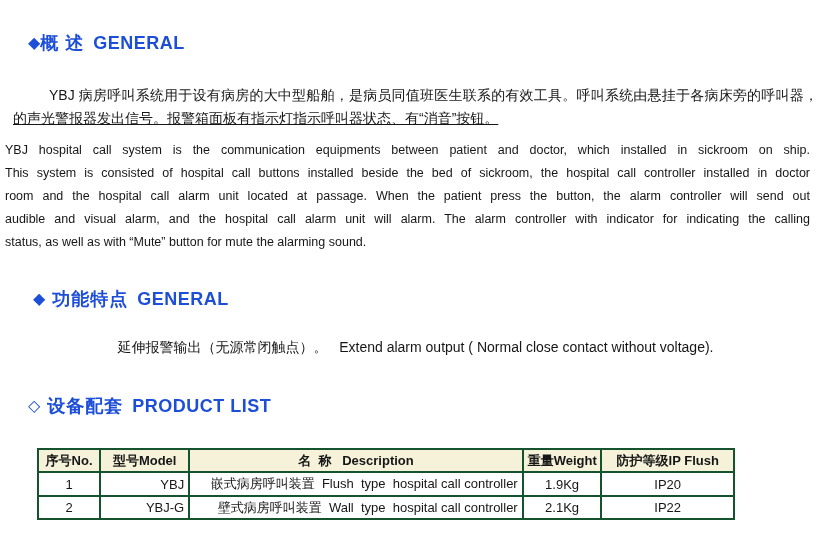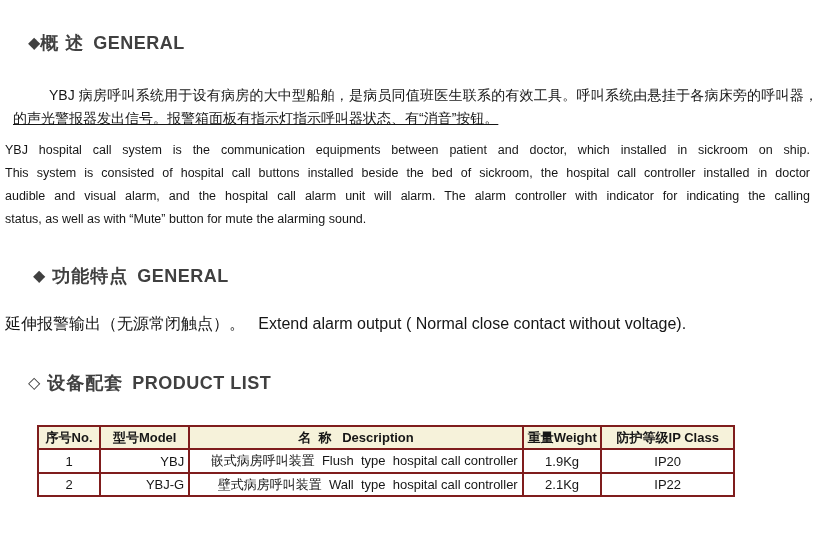--- a/index.html
+++ b/index.html
@@ -3,21 +3,21 @@
 <meta charset="utf-8">
 <style>
   html,body{margin:0;padding:0;}
   body{
     width:830px;height:542px;overflow:hidden;background:#ffffff;
     font-family:"Liberation Sans","DejaVu Sans",sans-serif;color:#161616;
   }
   .page{padding:10px 4px 0 5px;}
 
   
-  .heading{color:#404040;font-weight:bold;font-size:18px;line-height:22px;white-space:pre;}
+  .heading{color:#1d4ed8;font-weight:bold;font-size:18px;line-height:22px;white-space:pre;}
   .heading .bullet{font-size:16px;display:inline-block;vertical-align:1px;}
   .heading .bullet.sp{margin-right:7px;}
   .heading .zh{letter-spacing:1px;}
   .heading .en{margin-left:9px;letter-spacing:0.5px;}
   .h-general{margin:0 0 4px 3px;}
   .h-features{margin:12px 0 4px 8px;}
   .h-product{margin:15px 0 9px 3px;}
 
   
   .zh-par{margin:8px;}
@@ -30,31 +30,31 @@
 
   
   .en-par{margin:2px 16px 0 0;}
   .en-line{
     font-size:12.5px;line-height:23px;height:23px;overflow:hidden;
     text-align:justify;text-align-last:justify;
   }
   .en-line.last{text-align-last:left;}
 
   
-  .feat-line{font-size:16px;line-height:22px;height:22px;overflow:hidden;white-space:pre;}
+  .feat-line{font-size:14px;line-height:22px;height:22px;overflow:hidden;white-space:pre;text-align:center;}
   .feat-line.indent{padding-left:38px;}
 
   
   table.product{
     border-collapse:collapse;table-layout:fixed;
     margin-left:32px;width:698px;
     font-size:13px;
   }
   table.product th,table.product td{
-    border:2px solid #7f1d1d;
+    border:2px solid #14532d;
     height:21.5px;padding:0 4px;
     overflow:hidden;white-space:pre;
   }
   table.product th{background:#f6f2da;font-weight:bold;text-align:center;}
   table.product td{background:#ffffff;font-weight:normal;}
   .col-no{width:60px;}
   .col-model{width:86px;}
   .col-desc{width:322px;}
   .col-weight{width:76px;}
   .col-ip{width:128px;}
@@ -71,20 +71,21 @@
   </div>
 
   <div class="zh-par">
     <div class="zh-line first">YBJ 病房呼叫系统用于设有病房的大中型船舶，是病员同值班医生联系的有效工具。呼叫系统由悬挂于各病床旁的呼叫器，</div>
     <div class="zh-line last">的声光警报器发出信号。报警箱面板有指示灯指示呼叫器状态、有“消音”按钮。</div>
   </div>
 
   <div class="en-par">
     <div class="en-line">YBJ hospital call system is the communication equipments between patient and doctor, which installed in sickroom on ship.</div>
     <div class="en-line">This system is consisted of hospital call buttons installed beside the bed of sickroom, the hospital call controller installed in doctor</div>
+    <div class="en-line">room and the hospital call alarm unit located at passage. When the patient press the button, the alarm controller will send out</div>
     <div class="en-line">audible and visual alarm, and the hospital call alarm unit will alarm. The alarm controller with indicator for indicating the calling</div>
     <div class="en-line last">status, as well as with  “Mute”  button for mute the alarming sound.</div>
   </div>
 
   <div class="heading h-features">
     <span class="bullet sp">◆</span><span class="zh">功能特点</span><span class="en">GENERAL</span>
   </div>
 
   <div>
     <div class="feat-line">延伸报警输出（无源常闭触点）。   Extend alarm output ( Normal close contact without voltage).</div>
@@ -101,21 +102,21 @@
         <col class="col-desc">
         <col class="col-weight">
         <col class="col-ip">
     </colgroup>
     <tbody>
         <tr>
       <th>序号No.</th>
       <th class="l">型号Model</th>
       <th class="l">名  称   Description</th>
       <th>重量Weight</th>
-      <th>防护等级IP Class</th>
+      <th>防护等级IP Flush</th>
     </tr>
     <tr>
       <td class="c">1</td>
       <td class="l">YBJ</td>
       <td class="l">嵌式病房呼叫装置  Flush  type  hospital call controller</td>
       <td class="c">1.9Kg</td>
       <td class="c">IP20</td>
     </tr>
     <tr>
       <td class="c">2</td>

